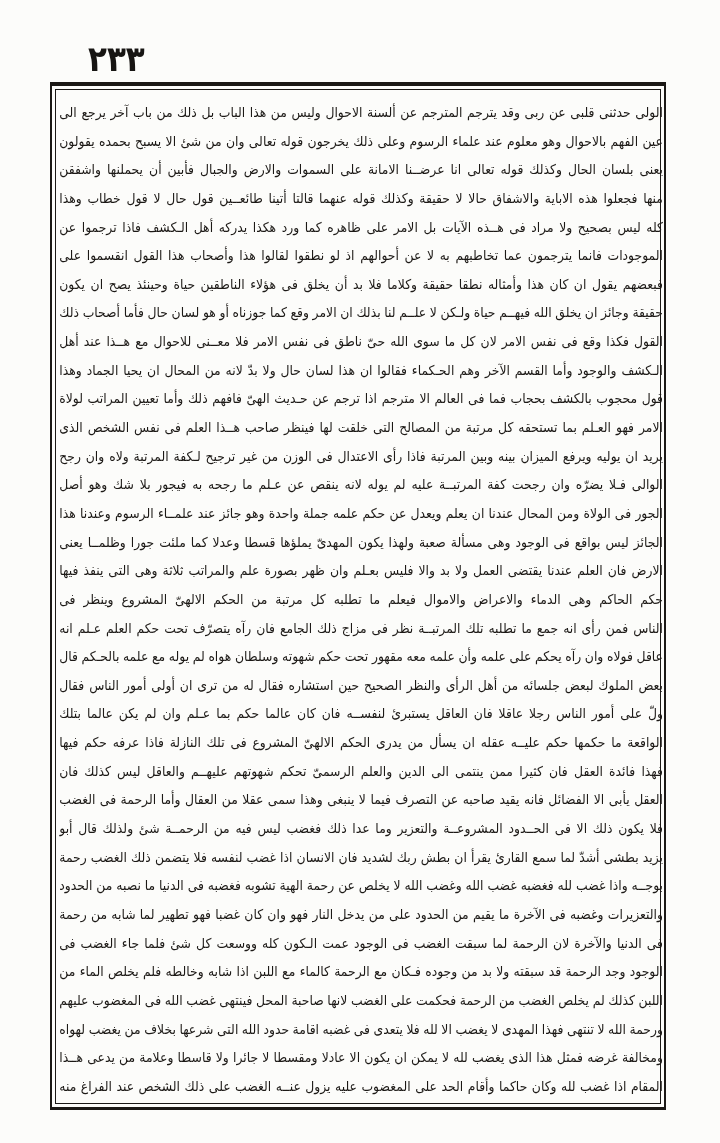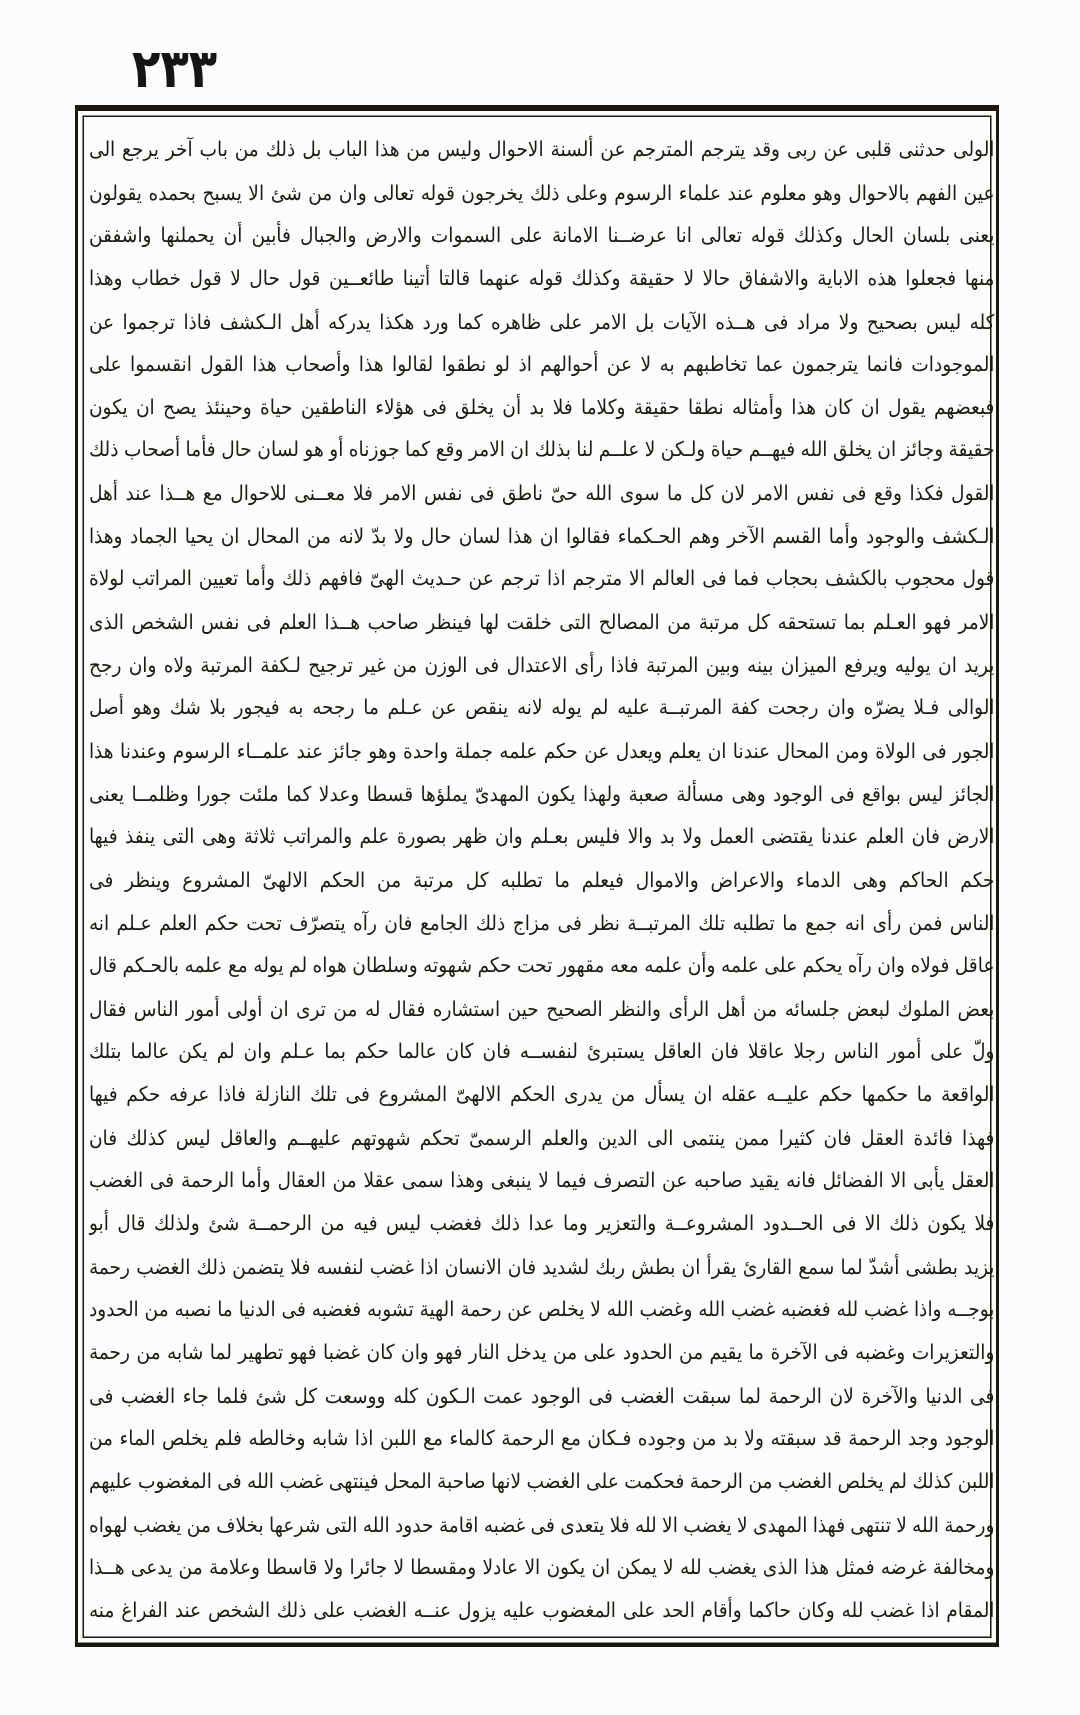--- a/index.html
+++ b/index.html
@@ -1,21 +1,21 @@
 <!DOCTYPE html>
 <html lang="ar"><head>
 <meta charset="utf-8">
 <style>
   html,body{margin:0;padding:0;}
   body{
     width:720px;height:1143px;position:relative;overflow:hidden;
     background:#fcfcfa;
     font-family:"DejaVu Sans",sans-serif;
   }
-  .scan-wrap{position:absolute;inset:0;}
+  .scan-wrap{position:absolute;inset:0;margin-top:12px;}
   .page-number{
     position:absolute;left:88px;top:26px;
     font-size:31px;font-weight:bold;color:#171513;
     letter-spacing:1px;
     transform:scaleY(1.15);transform-origin:top left;
   }
   .frame{
     position:absolute;left:50px;top:70px;width:616px;height:1028px;
     border-style:solid;border-color:#1b1815;
     border-width:4px 2px 3px 2px;

